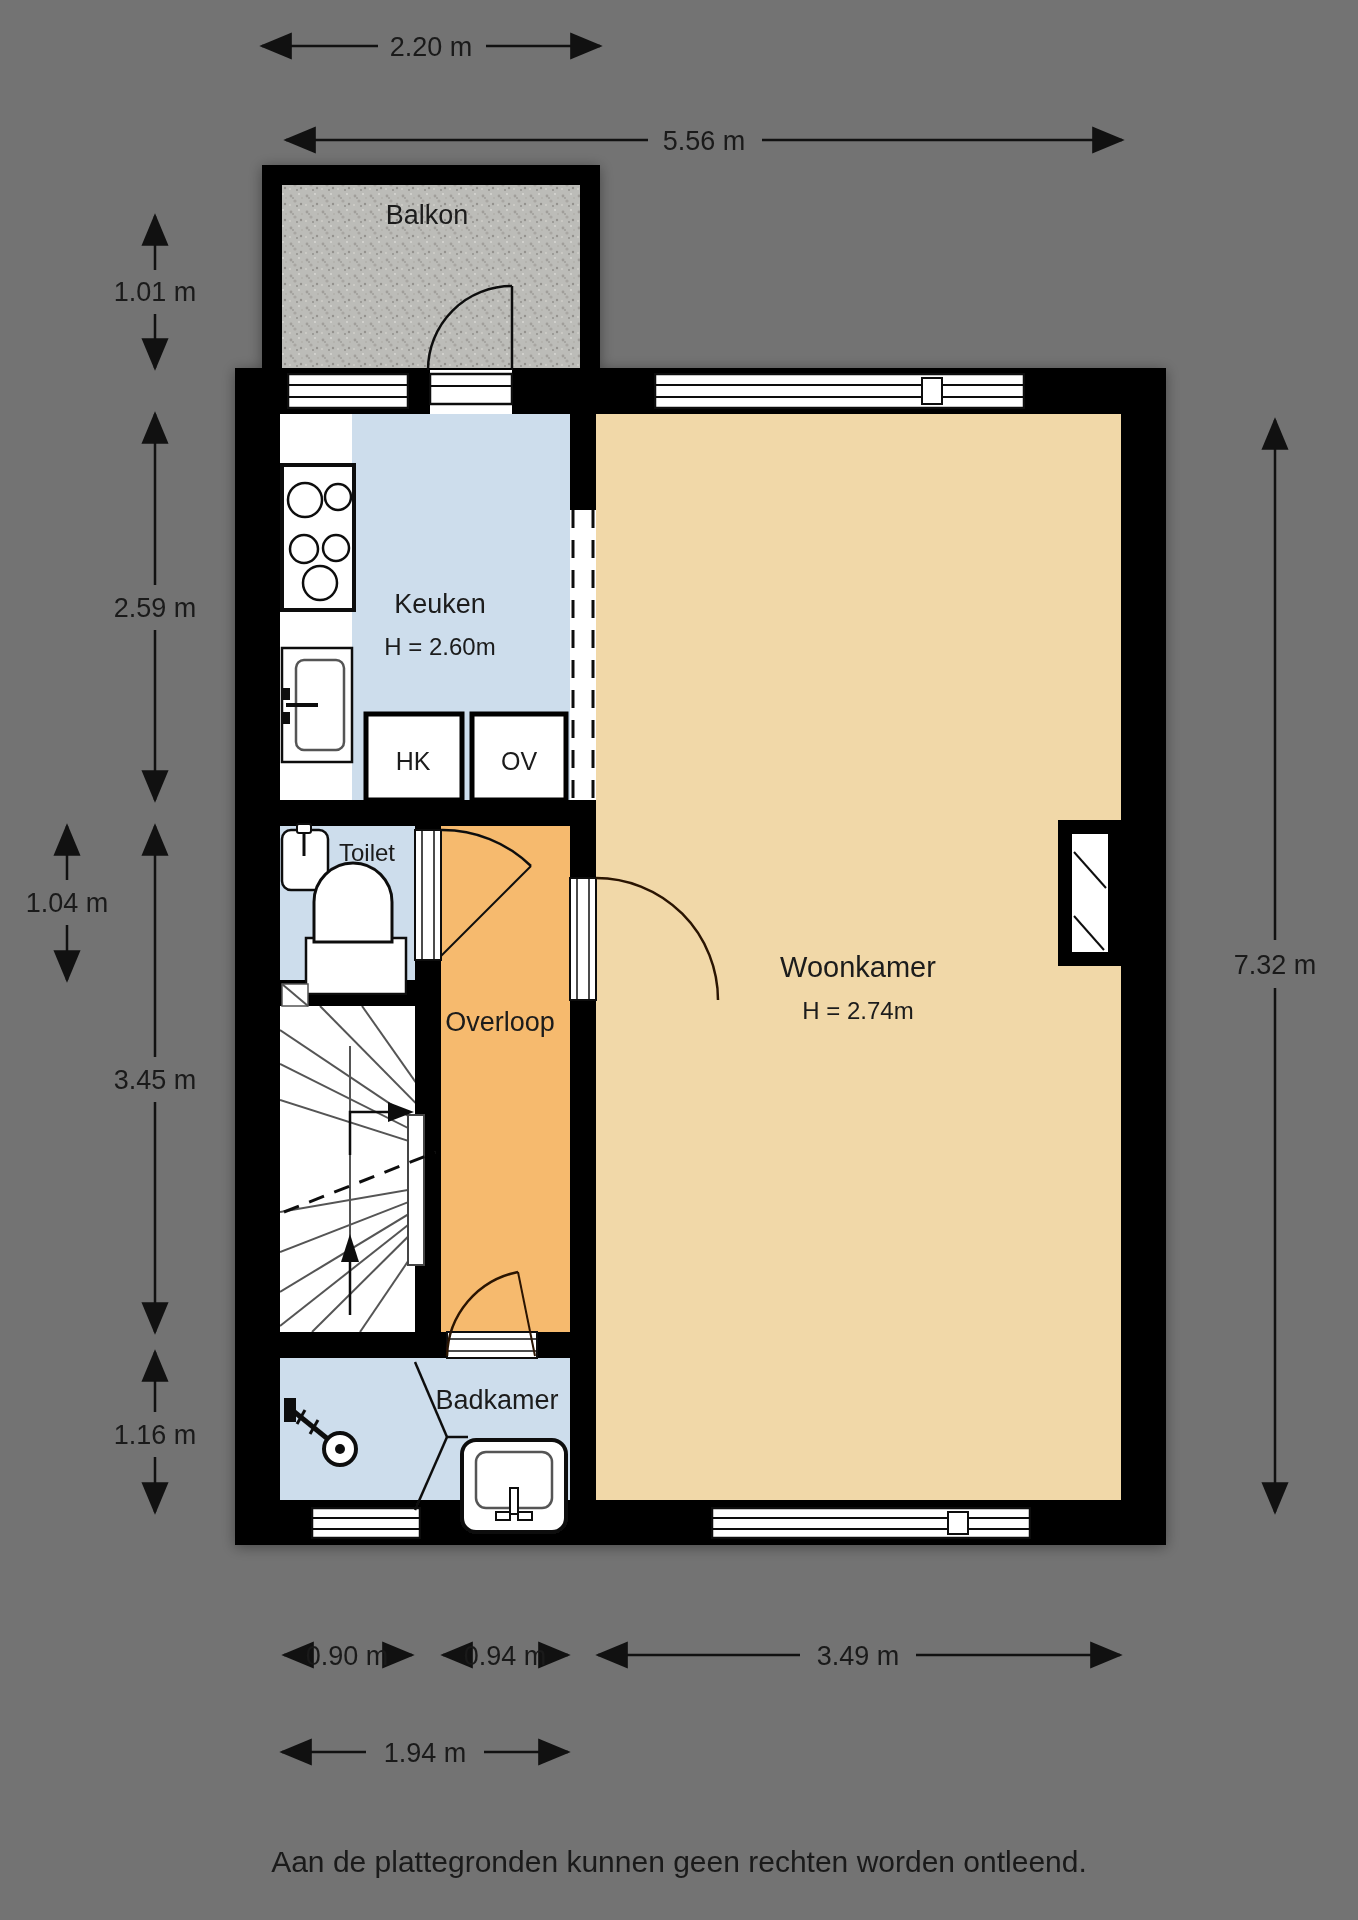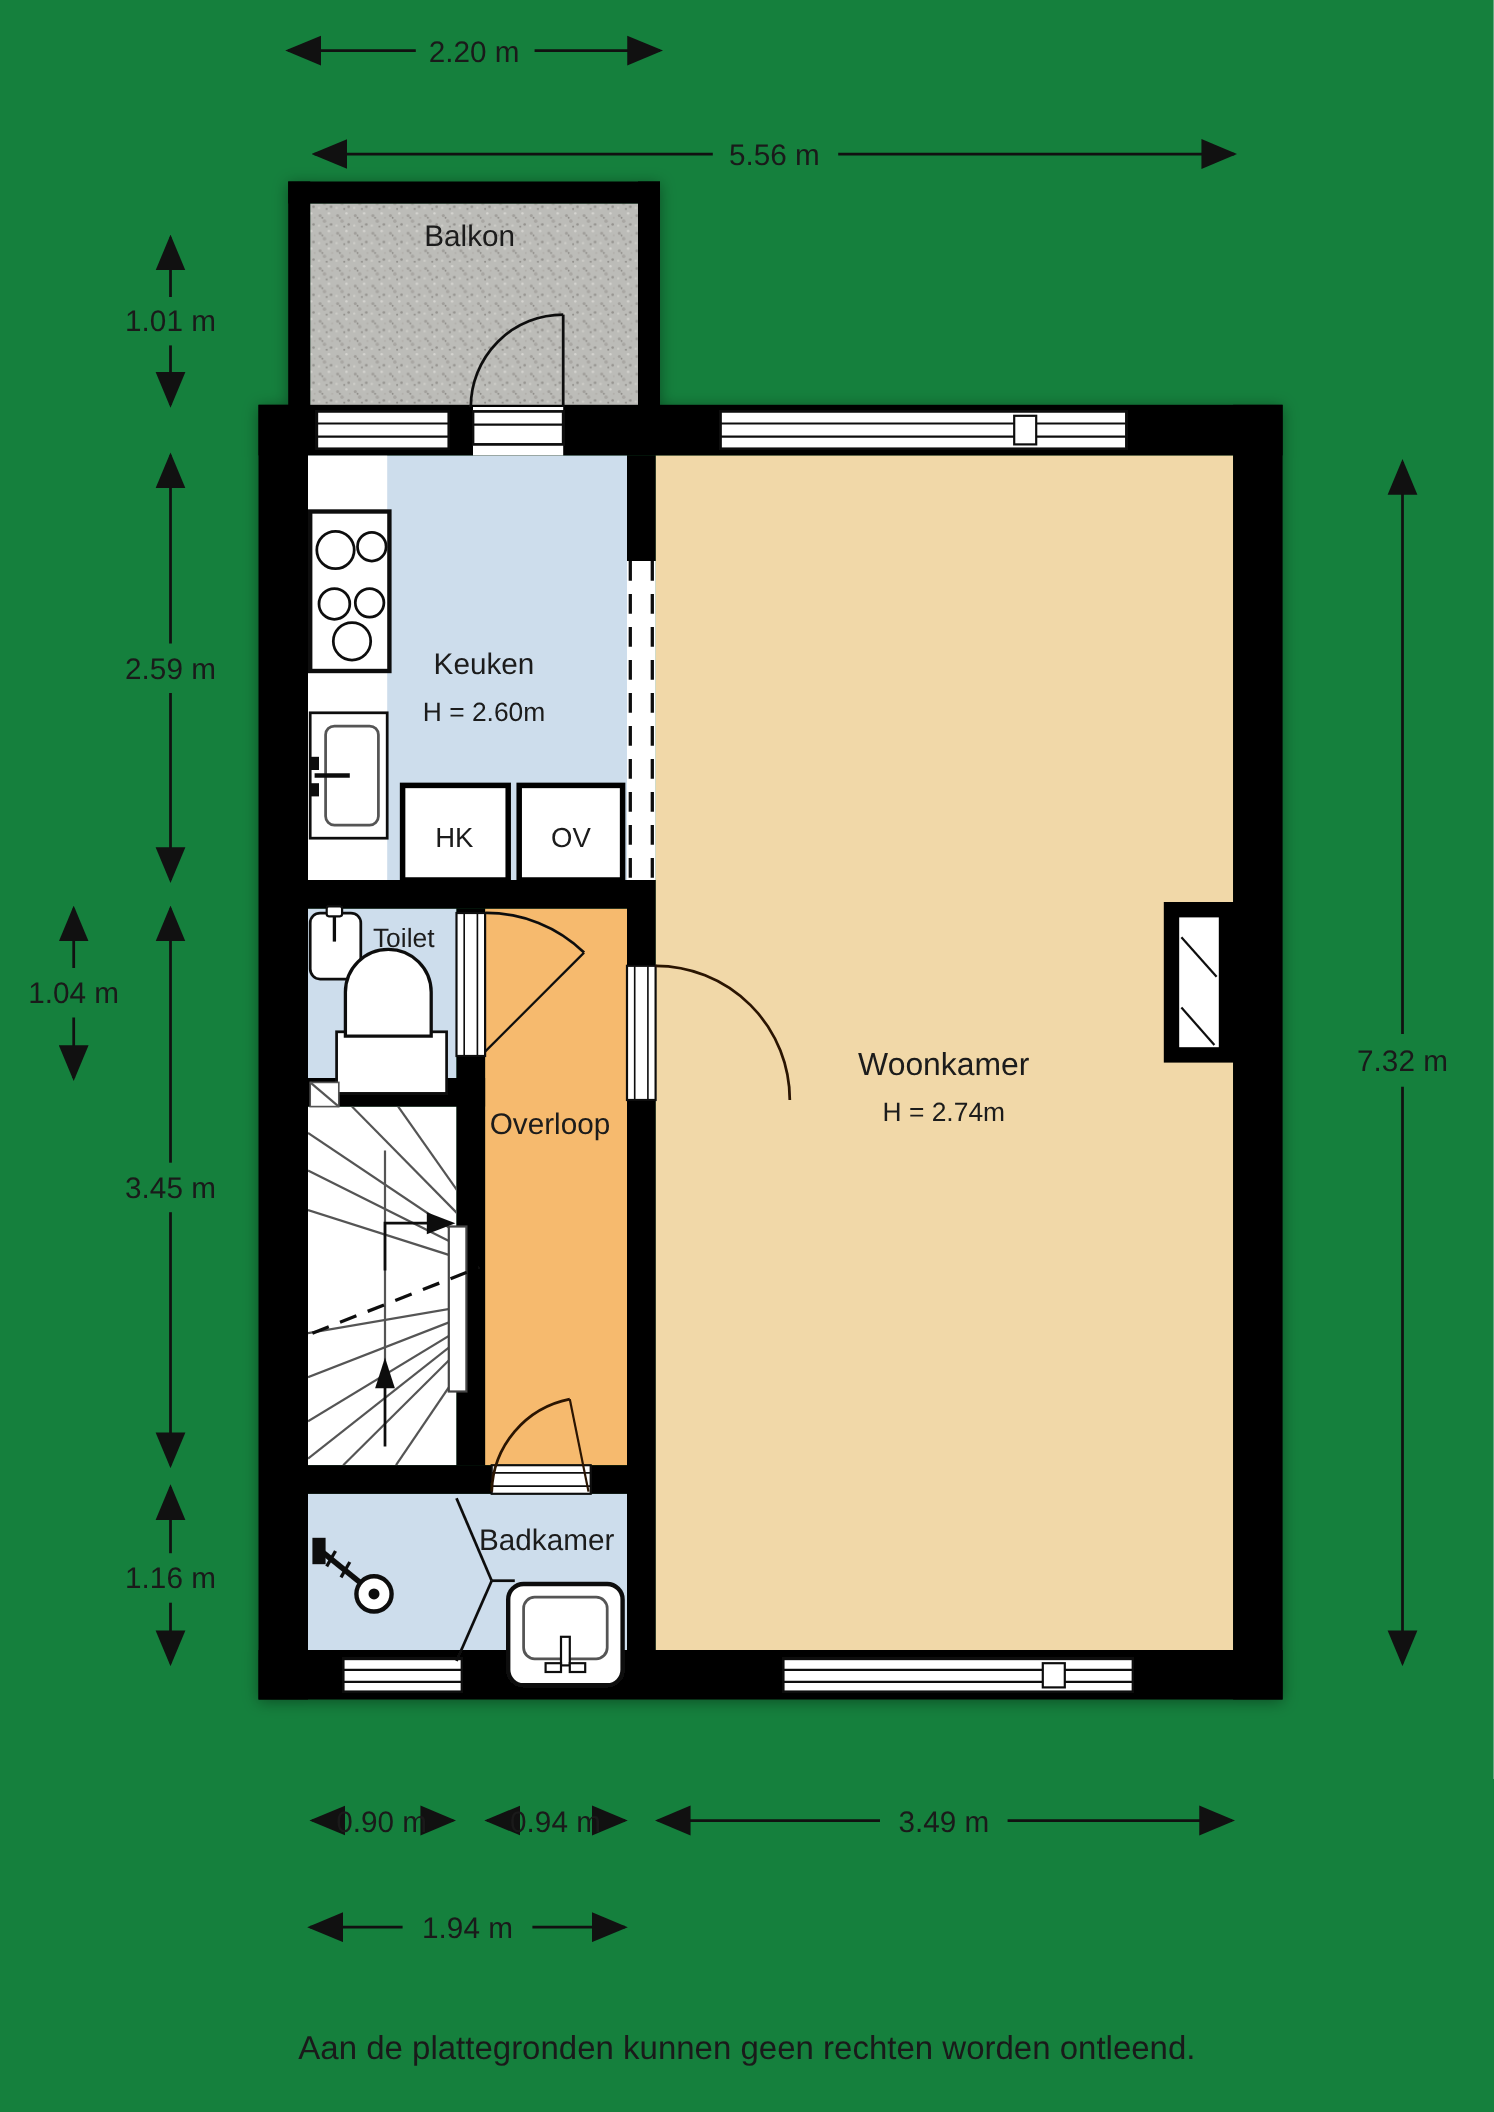--- a/index.html
+++ b/index.html
@@ -5,21 +5,21 @@
   html, body {
     margin: 0;
     padding: 0;
     background: #ffffff;
     font-family: "Liberation Sans", sans-serif;
   }
   .page {
     width: 1358px;
     height: 1920px;
     position: relative;
-    background: #15803d;
+    background: #737373;
     overflow: hidden;
   }
   svg { display: block; }
   text {
     font-family: "Liberation Sans", sans-serif;
     fill: #1a1a1a;
   }
   .room-label   { font-size: 27px; }
   .sub-label    { font-size: 24px; }
   .closet-label { font-size: 25px; }

